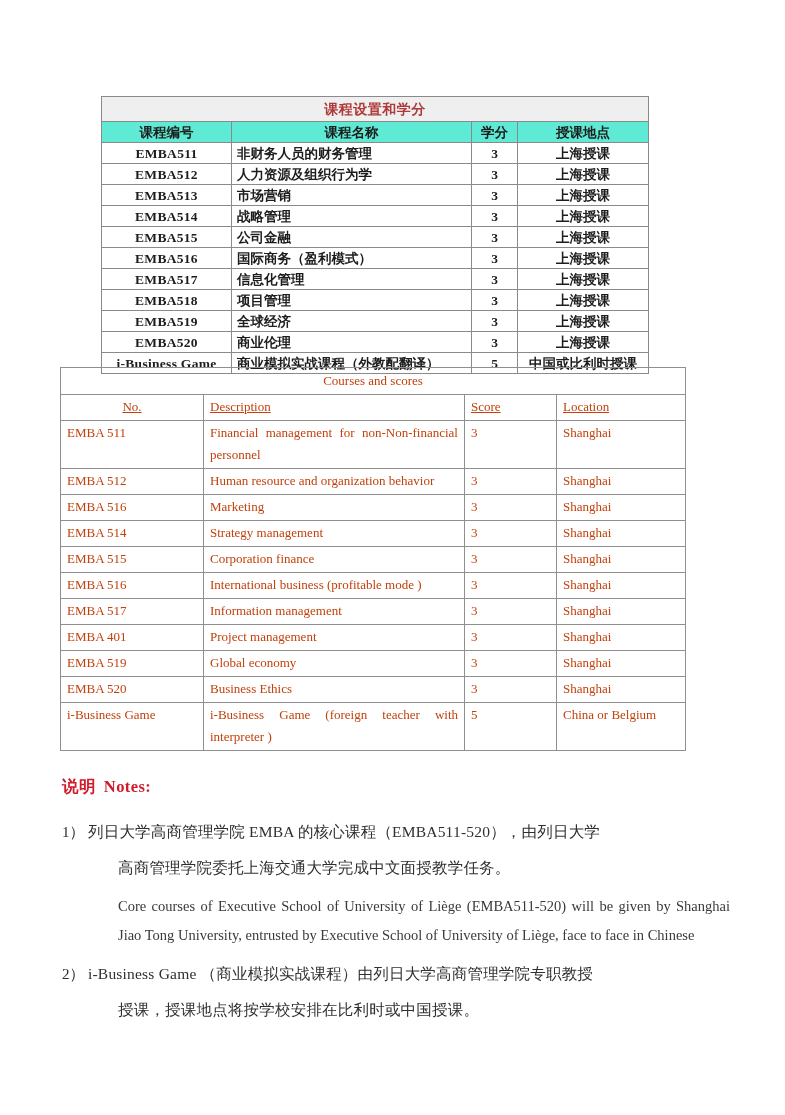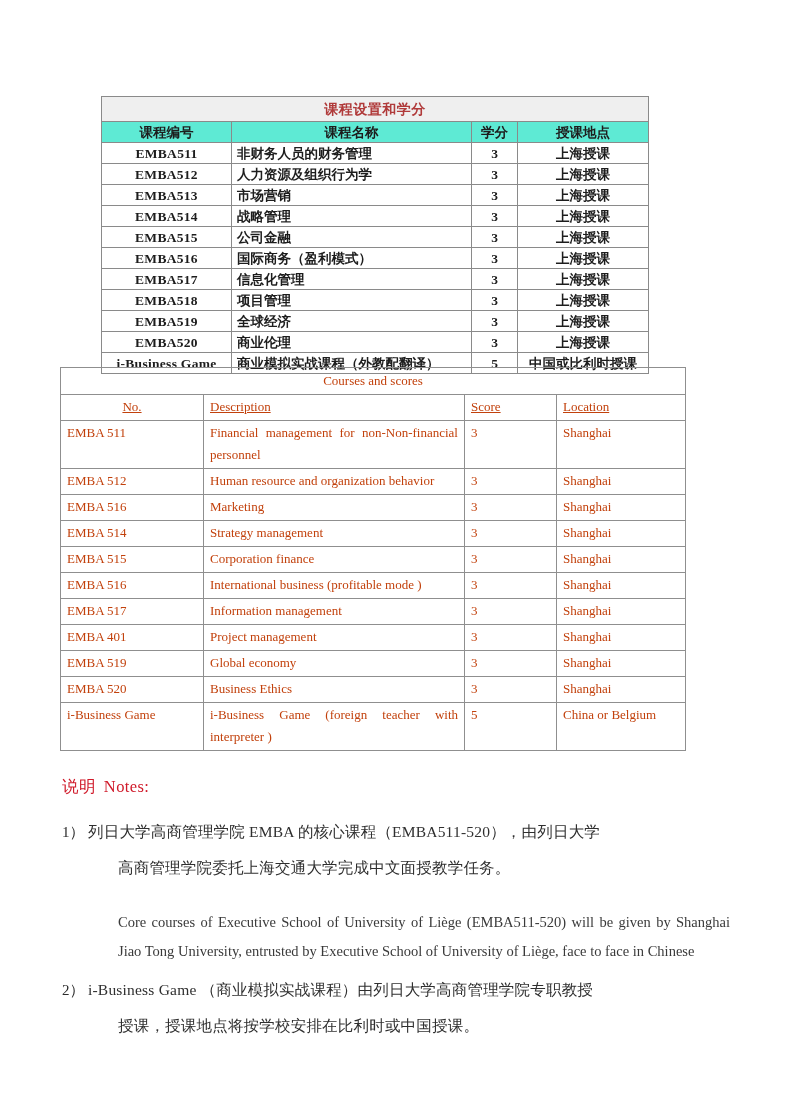--- a/index.html
+++ b/index.html
@@ -123,20 +123,21 @@
     left: 60px;
     top: 776px;
     width: 690px;
   }
   .notes-heading {
     font-family: "Liberation Serif", "DejaVu Serif", serif;
     font-size: 16.5px;
     color: #d01a2a;
     margin: 0 0 16px 2px;
     letter-spacing: 0.4px;
+    font-weight: bold;
   }
   .notes-heading .nh-en {
     margin-left: 8px;
   }
   .note-item {
     position: relative;
     margin-bottom: 2px;
   }
   .note-marker {
     position: absolute;
@@ -153,21 +154,21 @@
     color: #2f2f2f;
     letter-spacing: 0.2px;
     text-align: justify;
     text-align-last: left;
   }
   .note-cn .ln2 {
     display: block;
     margin-left: 30px;
   }
   .note-en {
-    margin: 22px 0 6px 58px;
+    margin: 6px 0 6px 58px;
     width: 612px;
     font-size: 14.5px;
     line-height: 29px;
     color: #3a3a3a;
     text-align: justify;
     text-align-last: left;
   }
 </style>
 </head>
 <body>

